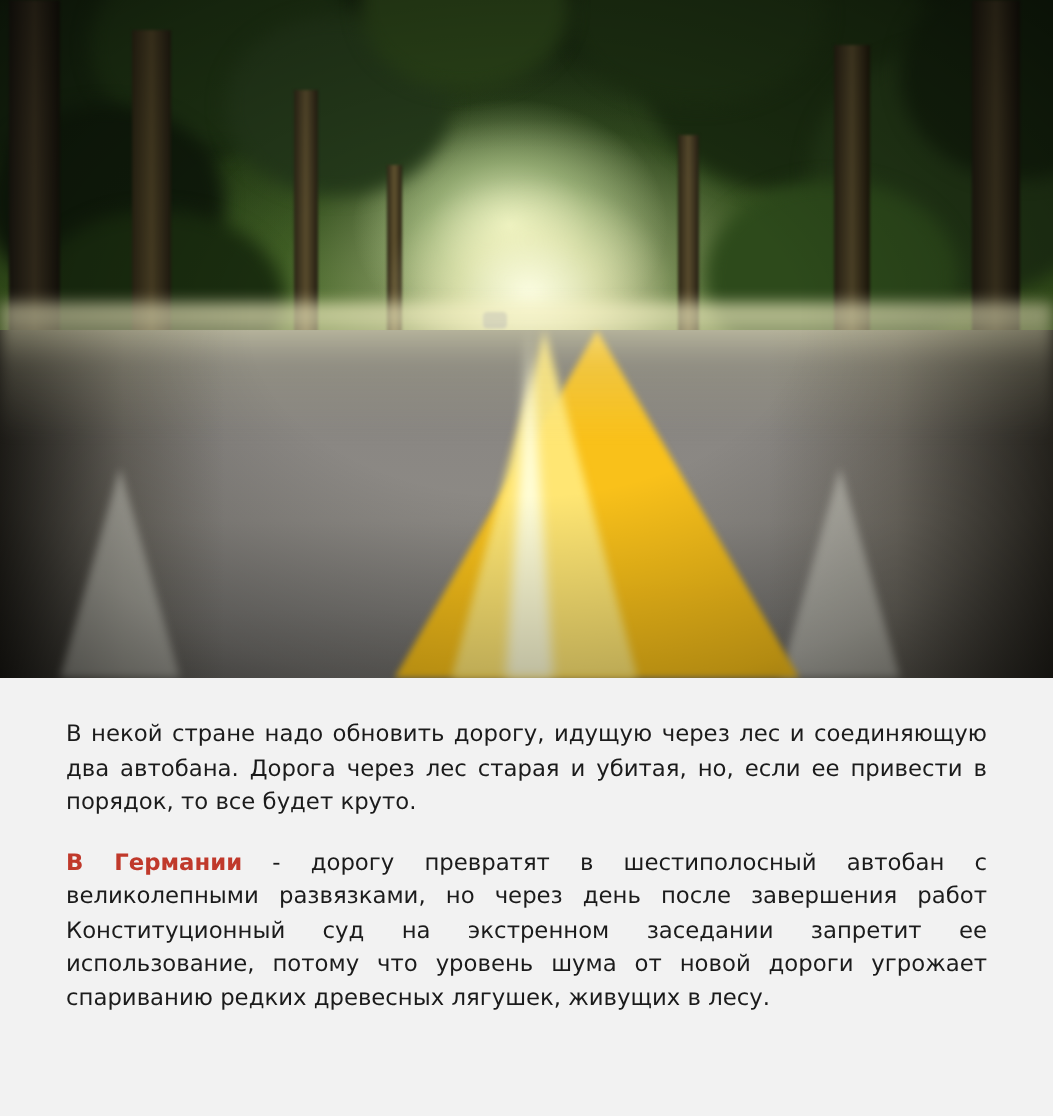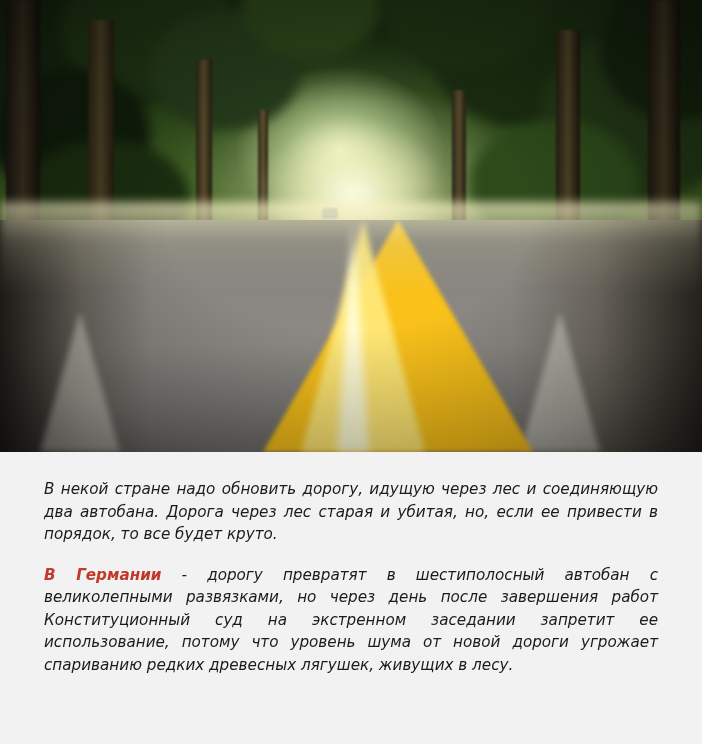--- a/index.html
+++ b/index.html
@@ -11,21 +11,20 @@
     width: 702px;
     height: 744px;
     font-family: "Liberation Sans", sans-serif;
     overflow: hidden;
   }
   .page {
     position: relative;
     width: 702px;
     height: 556px;
     background: #f2f2f2;
-    font-style: italic;
   }
 
   
   .photo {
     position: relative;
     width: 702px;
     height: 452px;
     overflow: hidden;
     background: #0b1108;
   }

